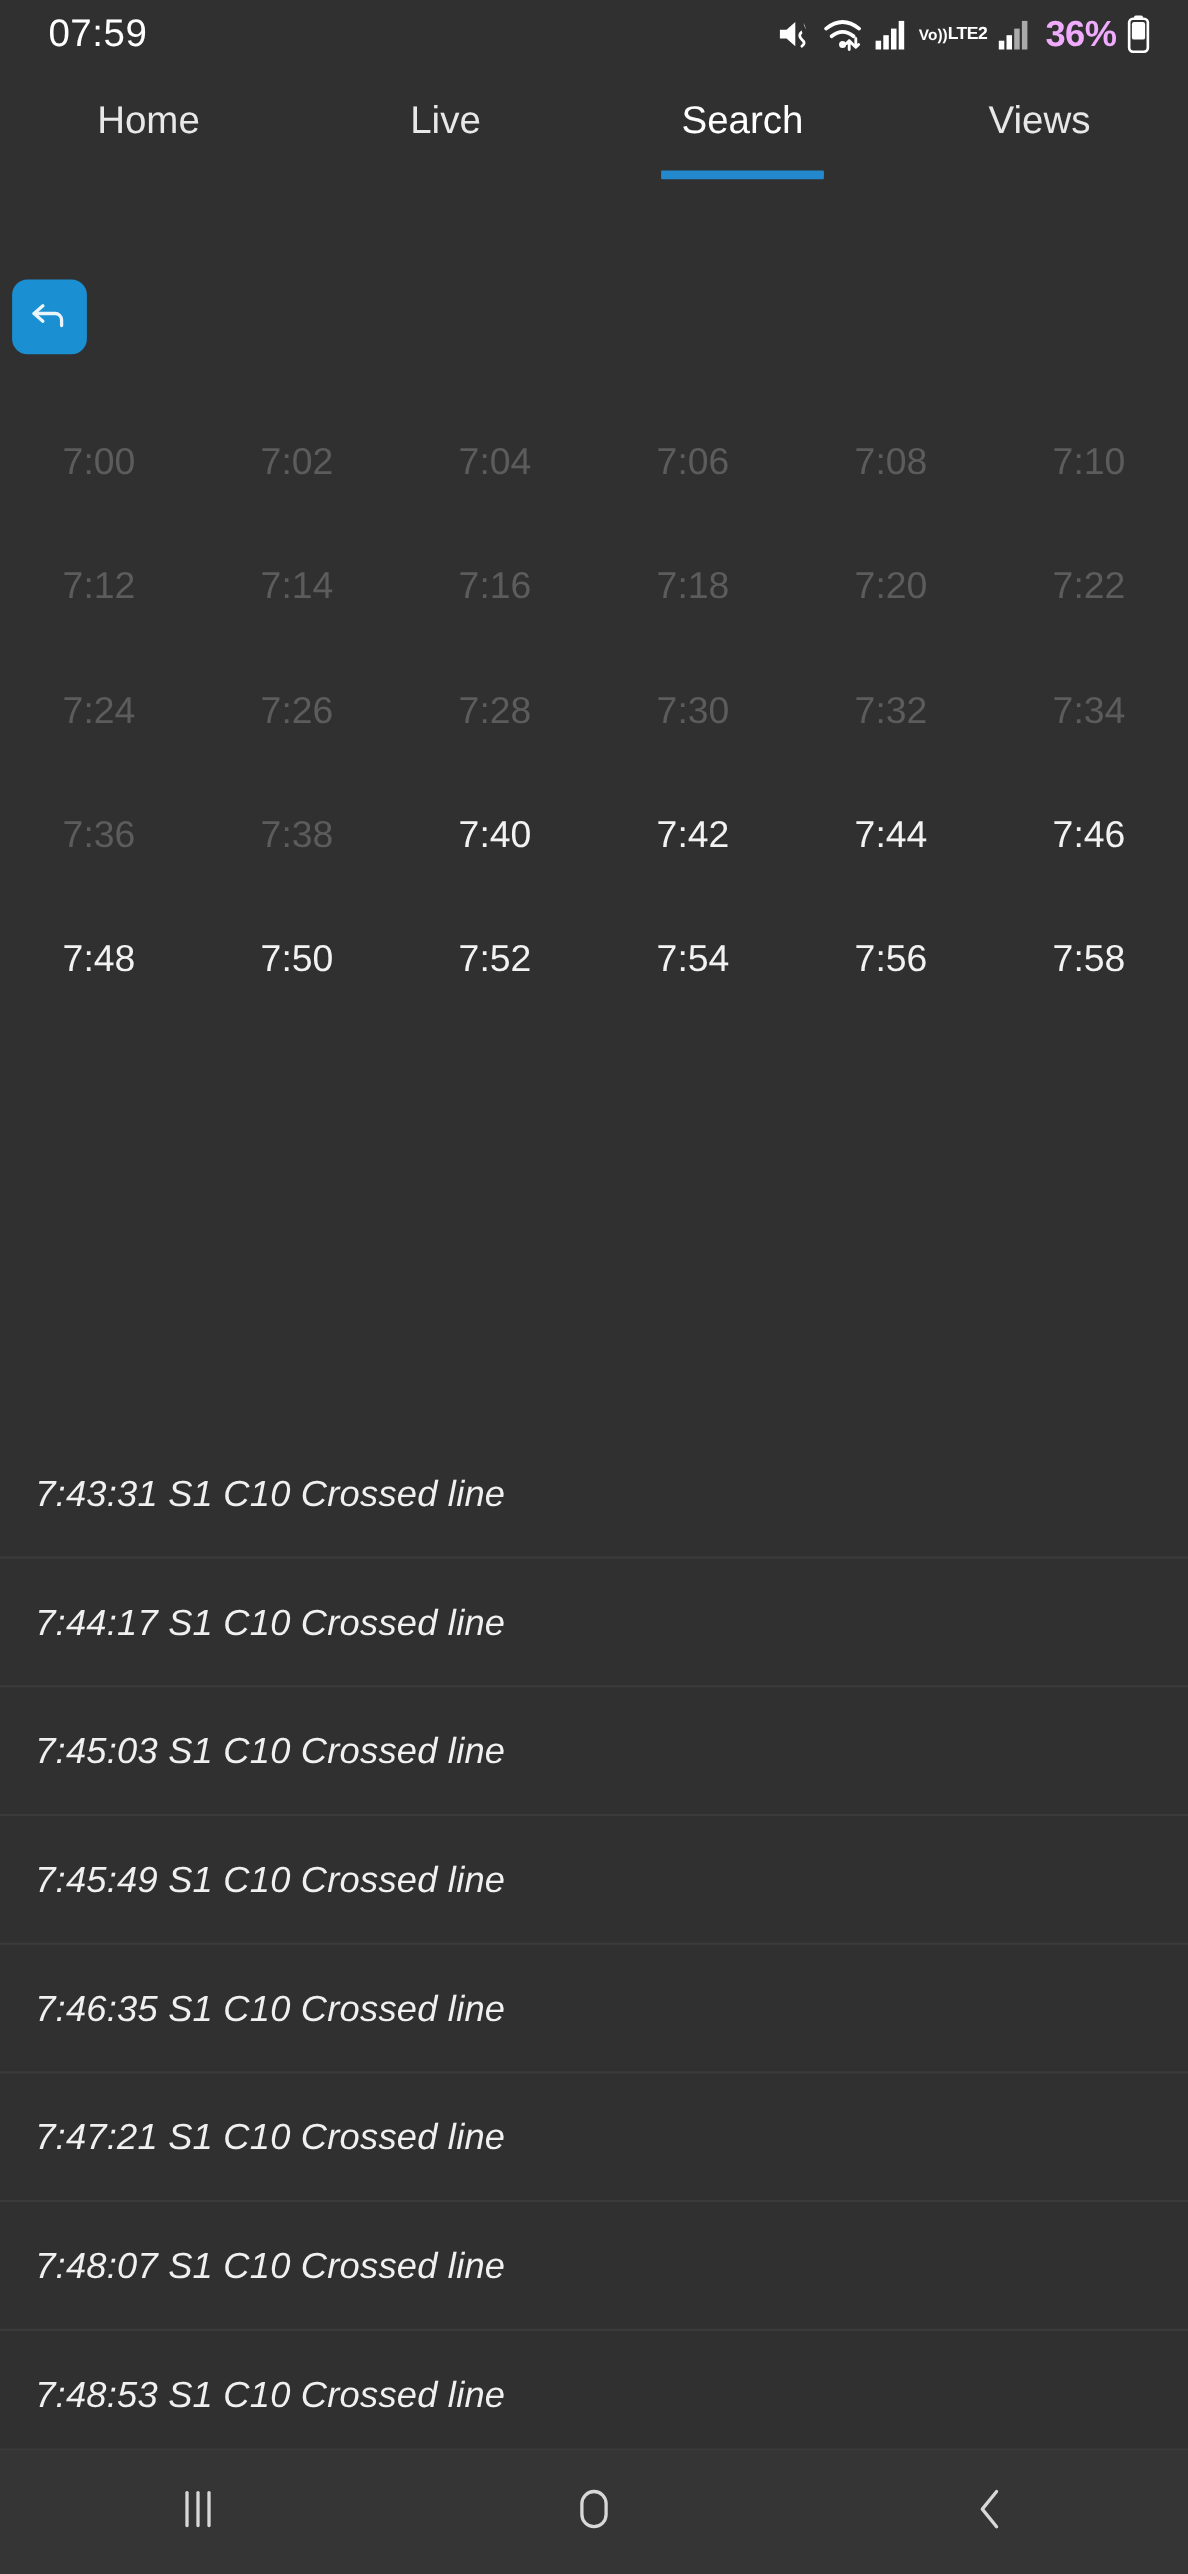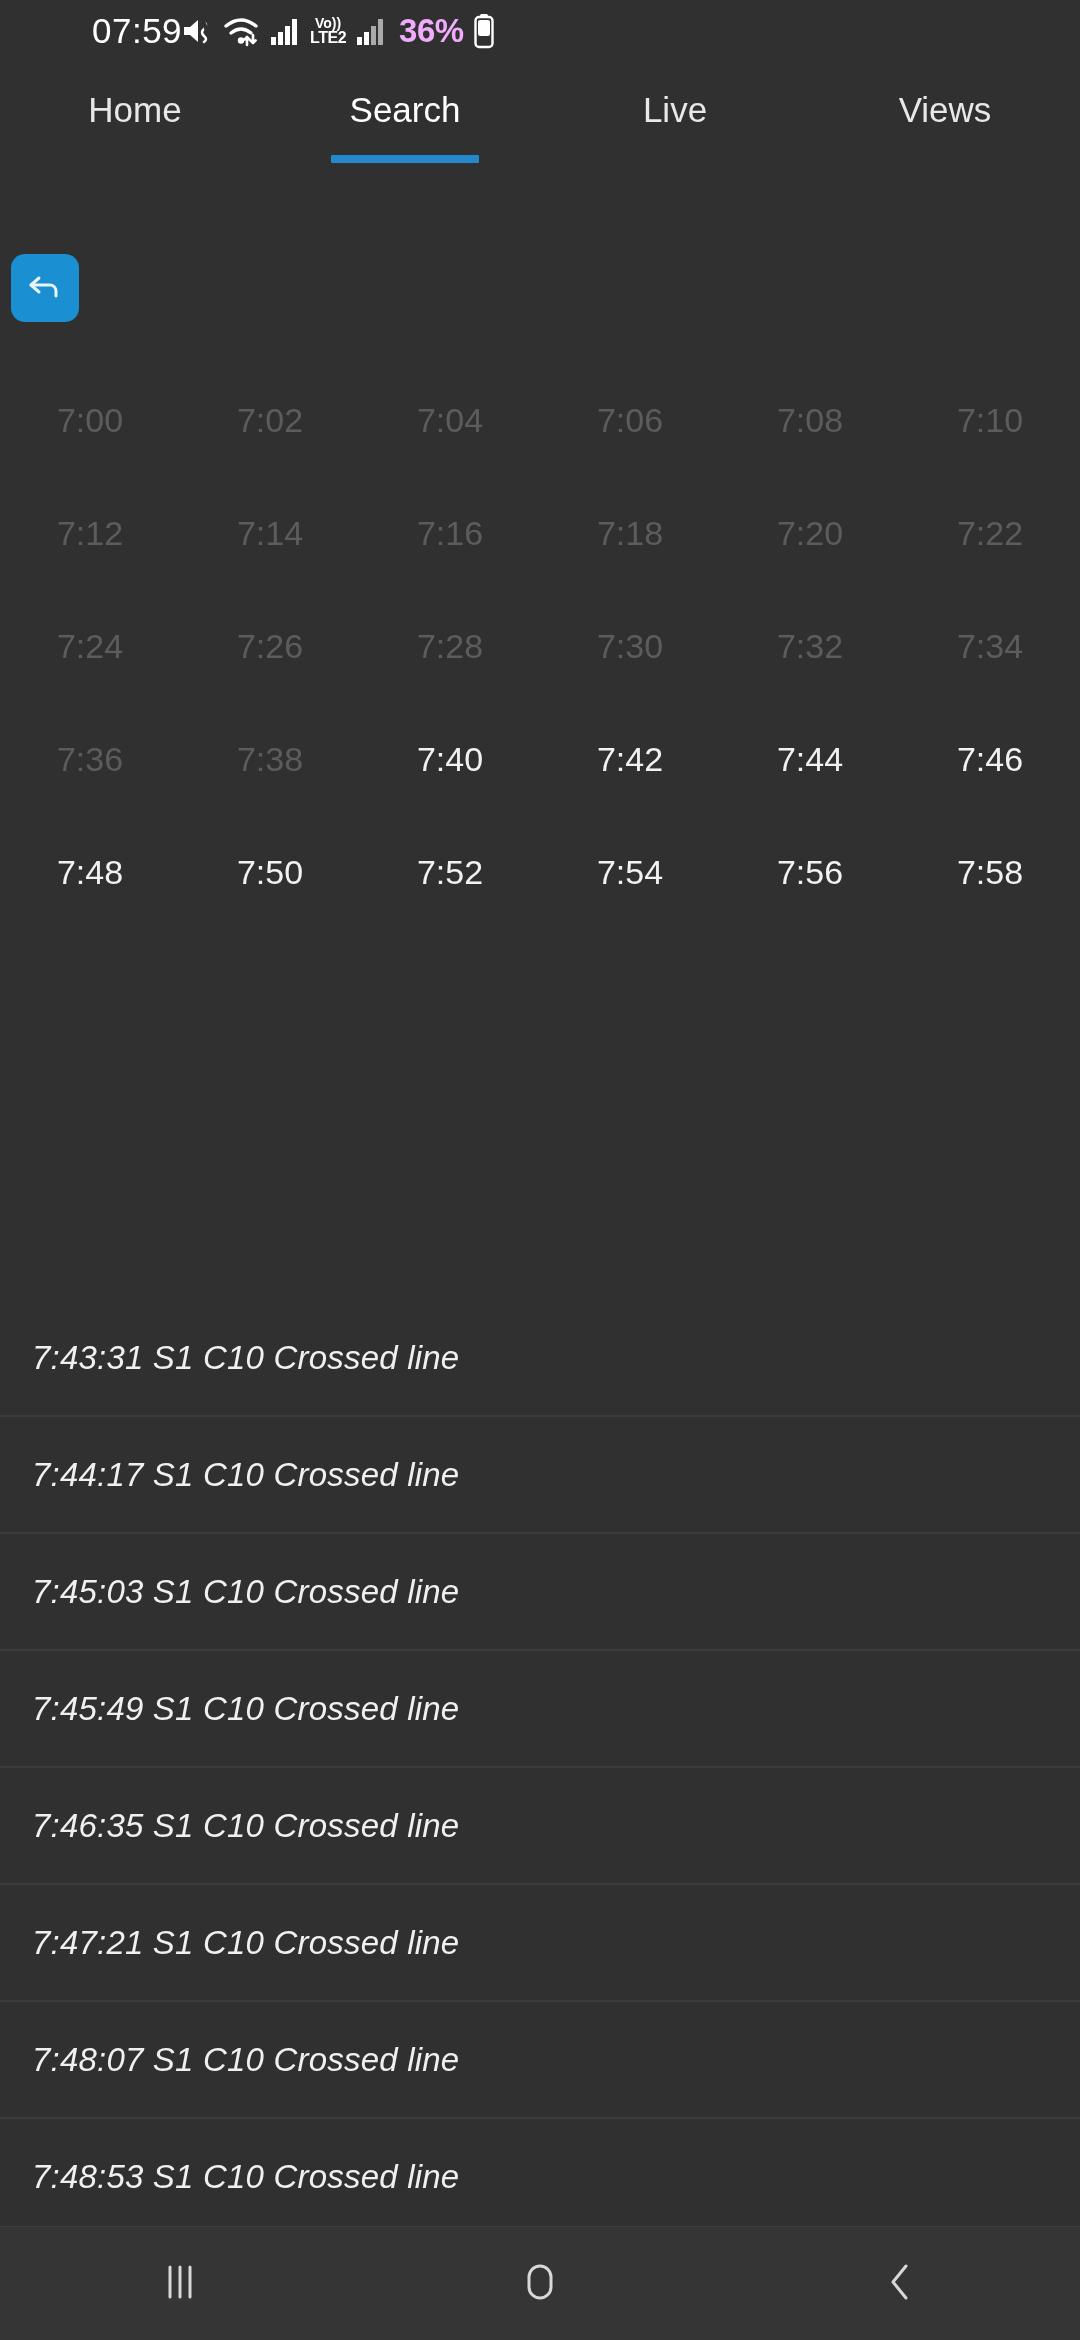--- a/index.html
+++ b/index.html
@@ -7,29 +7,29 @@
     width:1080px; height:2340px;
     background:#303030;
     font-family:"Liberation Sans", sans-serif;
     overflow:hidden;
   }
   #screen { position:relative; width:1080px; height:2340px; background:#303030; }
 
   
   #status-bar {
     position:absolute; top:0; left:0; width:1080px; height:62px;
-    display:flex; align-items:center; justify-content:flex-start;
-    padding:0 34px 0 92px;
+    display:flex; align-items:center; justify-content:space-between;
+    padding:0 34px 0 44px;
   }
   #status-clock { color:#ffffff; font-size:35px; letter-spacing:0.5px; }
   #status-icons { display:flex; align-items:center; gap:9px; }
   .sicon { display:flex; align-items:flex-end; }
   #battery-pct { color:#f0abfc; font-size:33px; font-weight:bold; margin-left:4px; letter-spacing:-0.5px; }
   #volte-badge {
-    display:flex; flex-direction:column; align-items:center; justify-content:center;
+    display:flex; flex-direction:row; align-items:center; justify-content:center;
     color:#fff; line-height:1; margin:0 1px;
   }
   #volte-badge .v-top { font-size:14px; font-weight:bold; }
   #volte-badge .v-bot { font-size:16px; font-weight:bold; letter-spacing:-0.5px; }
 
   
   #tab-bar {
     position:absolute; top:62px; left:0; width:1080px; height:95px;
     display:flex; align-items:center;
   }
@@ -146,26 +146,26 @@
         </svg>
       </span>
 
     </div>
   </div>
 
   <div id="tab-bar">
     <div class="tab">
       <span class="tab-label">Home</span>
     </div>
+    <div class="tab">
+      <span class="tab-label">Live</span>
+    </div>
     <div class="tab active">
       <span class="tab-label">Search</span>
       <span class="tab-underline" style="background: rgb(35, 137, 204);"></span>
-    </div>
-    <div class="tab">
-      <span class="tab-label">Live</span>
     </div>
     <div class="tab">
       <span class="tab-label">Views</span>
     </div>
   </div>
 
   <div id="back-button">
     <span>
       <svg width="38" height="34" viewBox="0 0 38 34">
         <path d="M13 9 L5 16 L13 23" stroke="#e9f4fb" stroke-width="3" fill="none" stroke-linecap="round" stroke-linejoin="round"></path>

